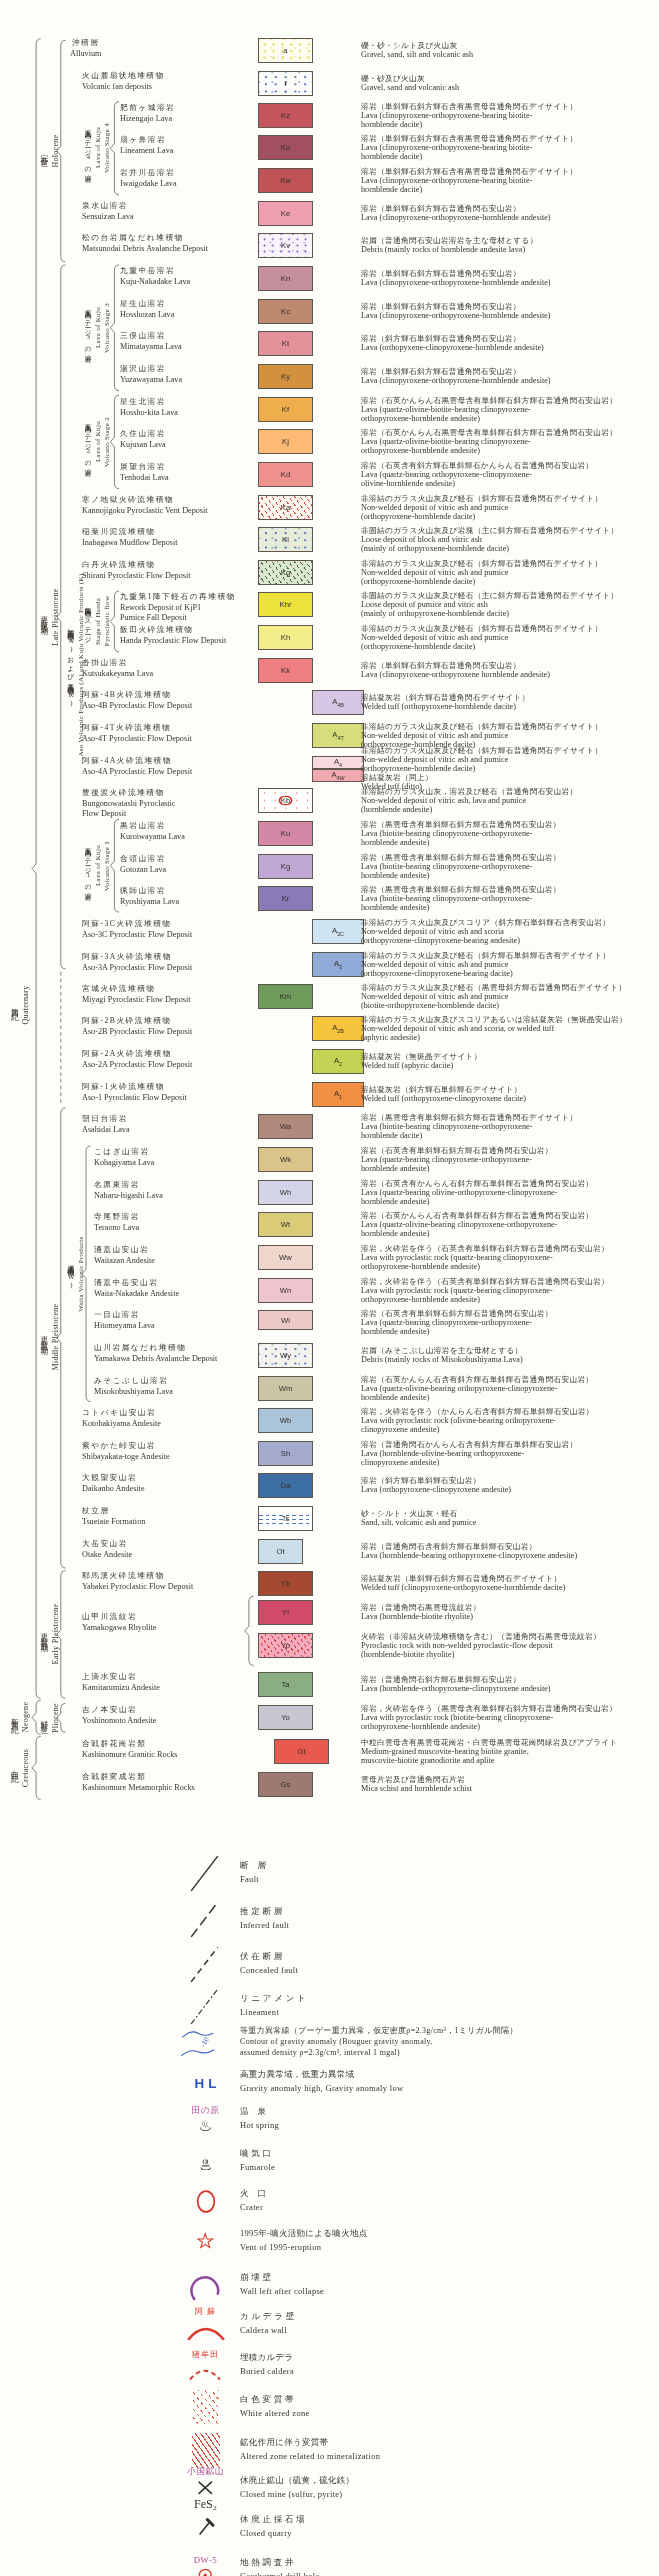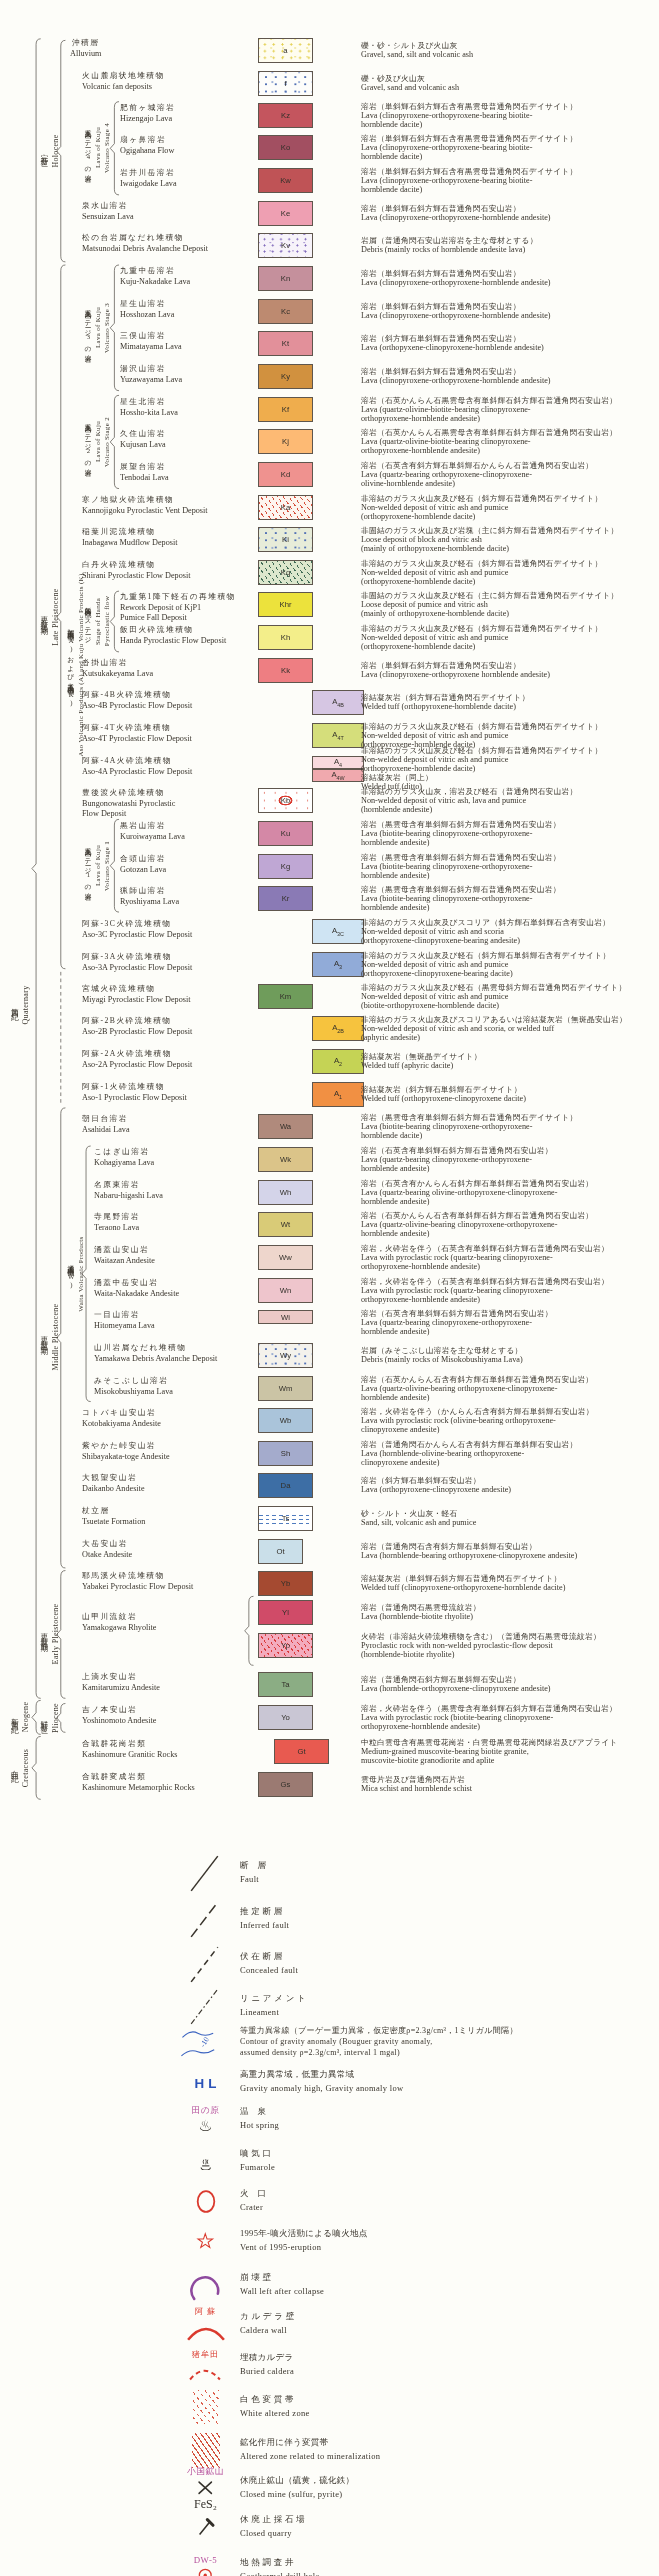--- a/index.html
+++ b/index.html
@@ -105,21 +105,21 @@
       </div>
       <div class="desc" style="top: -1.2px;">
         <div class="dline jp">溶岩（単斜輝石斜方輝石含有黒雲母普通角閃石デイサイト）</div>
         <div class="dline">Lava (clinopyroxene-orthopyroxene-bearing biotite-</div>
         <div class="dline">hornblende dacite)</div>
       </div>
     </div>
     <div class="lrow" style="top: 135px;">
       <div class="nameb" style="left: 120px;">
         <div class="njp">扇ヶ鼻溶岩</div>
-        <div class="nen">Ogigahana Flow</div>
+        <div class="nen">Lineament Lava</div>
       </div>
       <div class="sw" style="left: 258px; top: 0px; width: 55px; height: 25px; background-color: rgb(162, 79, 97);">
         <span class="swl">Ko</span>
       </div>
       <div class="desc" style="top: -1.2px;">
         <div class="dline jp">溶岩（単斜輝石斜方輝石含有黒雲母普通角閃石デイサイト）</div>
         <div class="dline">Lava (clinopyroxene-orthopyroxene-bearing biotite-</div>
         <div class="dline">hornblende dacite)</div>
       </div>
     </div>
@@ -608,21 +608,21 @@
         <div class="dline jp">溶岩，火砕岩を伴う（石英含有単斜輝石斜方輝石普通角閃石安山岩）</div>
         <div class="dline">Lava with pyroclastic rock (quartz-bearing clinopyroxene-</div>
         <div class="dline">orthopyroxene-hornblende andesite)</div>
       </div>
     </div>
     <div class="lrow" style="top: 1310px;">
       <div class="nameb" style="left: 94px;">
         <div class="njp">一目山溶岩</div>
         <div class="nen">Hitomeyama Lava</div>
       </div>
-      <div class="sw" style="left: 258px; top: 0px; width: 55px; height: 14px; background-color: rgb(236, 201, 198);">
+      <div class="sw" style="left: 258px; top: 0px; width: 55px; height: 20px; background-color: rgb(236, 201, 198);">
         <span class="swl">Wi</span>
       </div>
       <div class="desc" style="top: -1.2px;">
         <div class="dline jp">溶岩（石英含有単斜輝石斜方輝石普通角閃石安山岩）</div>
         <div class="dline">Lava (quartz-bearing clinopyroxene-orthopyroxene-</div>
         <div class="dline">hornblende andesite)</div>
       </div>
     </div>
     <div class="lrow" style="top: 1343px;">
       <div class="nameb" style="left: 94px;">

